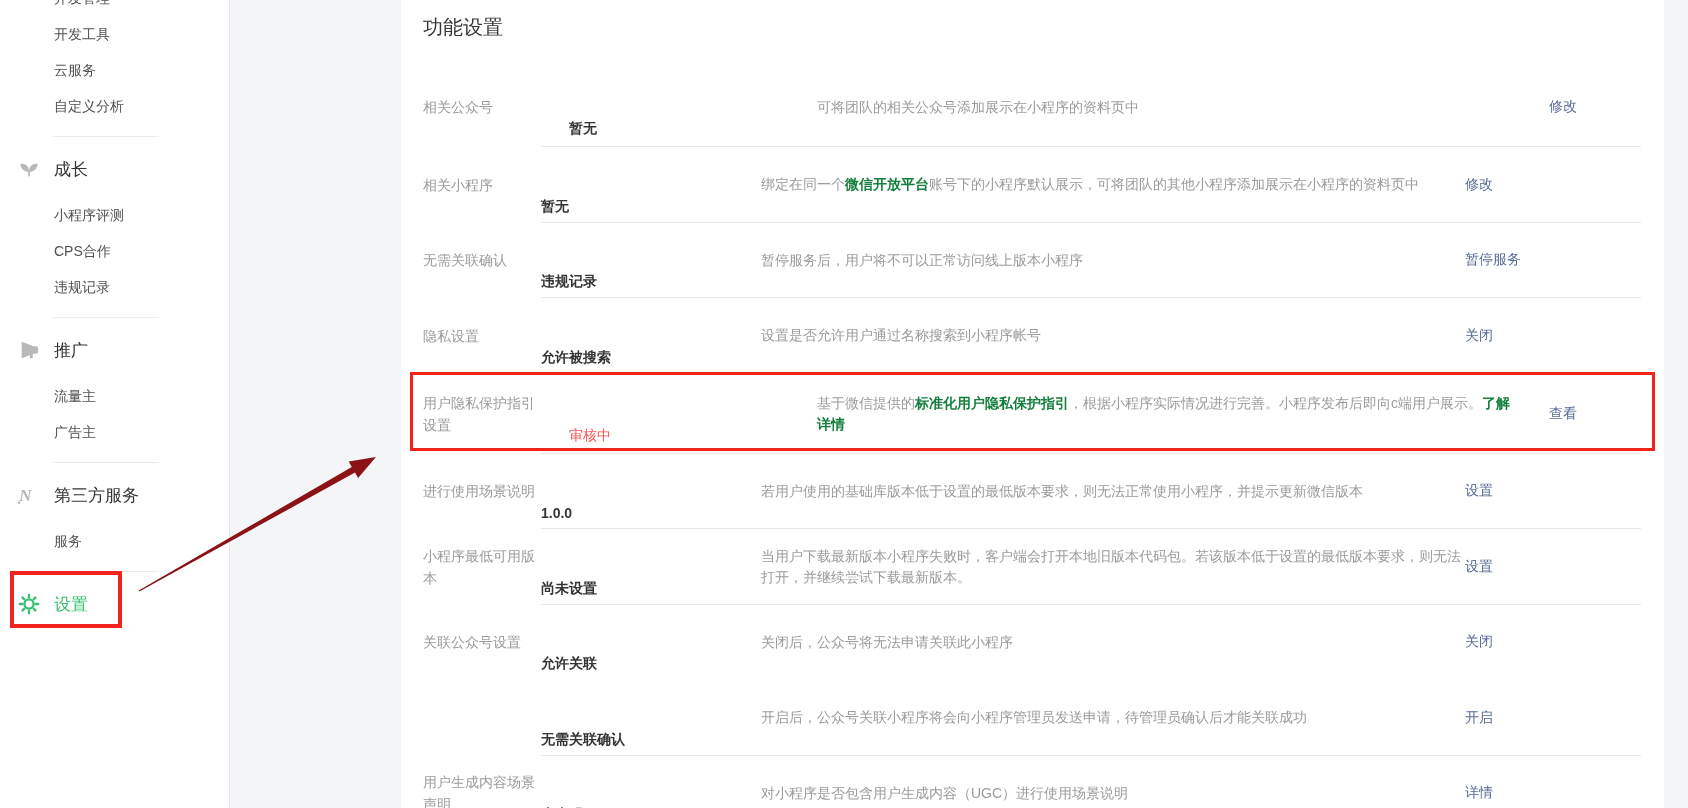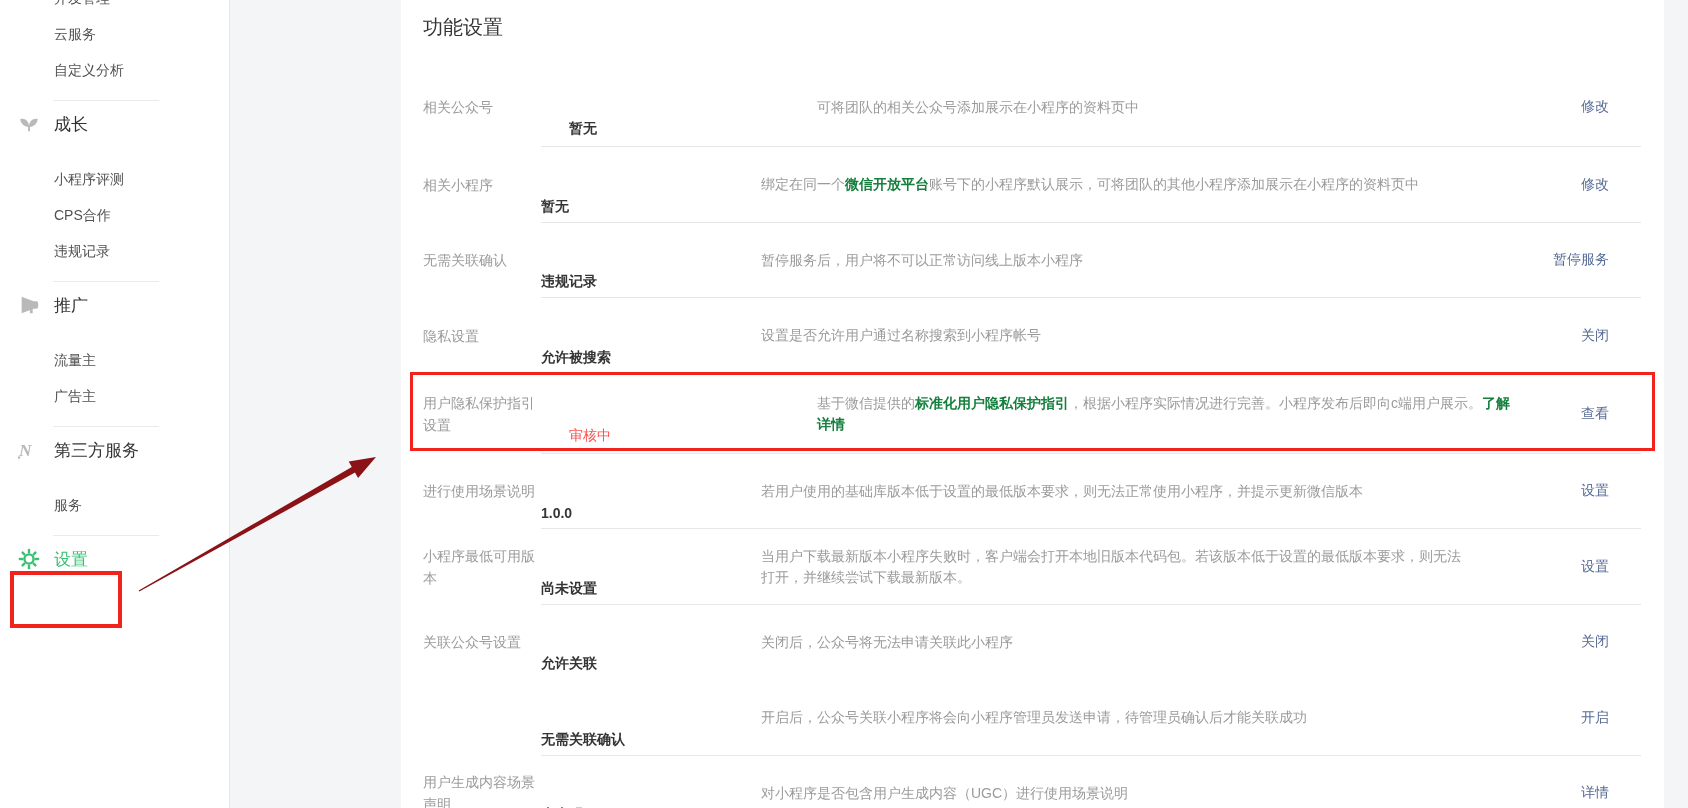--- a/index.html
+++ b/index.html
@@ -4,21 +4,21 @@
 <style>
   * { margin:0; padding:0; box-sizing:border-box; }
   html,body { width:1688px; height:808px; overflow:hidden; background:#f4f5f7;
               font-family:"Liberation Sans","DejaVu Sans",sans-serif; }
 
   
   .sidebar { position:absolute; left:0; top:0; width:230px; height:808px;
              background:#fff; border-right:1px solid #e7e7eb; overflow:hidden; }
   .side-item { height:36px; line-height:36px; padding-left:54px; font-size:14px;
                color:#515151; cursor:pointer; white-space:nowrap; }
-  .side-header { height:40px; margin-bottom:8px; display:flex; 
+  .side-header { height:40px; margin-bottom:8px; display:flex; align-items:center;
                  padding-left:18px; font-size:17px; color:#333; cursor:pointer; }
   .side-header .ic { width:22px; height:22px; margin-right:14px; flex:none;
                      display:inline-flex; align-items:center; justify-content:center; }
   .side-header .ic svg { width:22px; height:22px; }
   .side-header.green { color:#38c172; }
   .side-divider { height:1px; background:#ebebeb; margin:12px 70px 12px 53px; }
 
   
   .card { position:absolute; left:401px; top:0; width:1263px; height:808px;
           background:#fff; }
@@ -28,36 +28,37 @@
          padding:0 55px 0 22px; }
   .row.h80 { height:80px;gap:28px; }
   .row.divided::after { content:""; position:absolute; left:140px; right:23px;
                         bottom:0; height:1px; background:#e7e7eb; }
   .c-label  { width:118px; flex:none; font-size:14px; color:#9b9b9b; line-height:22px; }
   .c-value  { width:220px; flex:none; font-size:14px; color:#353535; font-weight:700;
               padding-right:10px;margin-top:44px; }
   .c-value.red { color:#fa5151; font-weight:400; }
   .c-desc   { width:704px; flex:none; font-size:14px; color:#9b9b9b; line-height:21px; }
   .c-desc .lk { color:#15803d; font-weight:700; cursor:pointer; }
-  .c-action { flex:1; text-align:right; font-size:14px; }
+  .c-action { flex:1; text-align:left; font-size:14px; }
   .c-action a { color:#576b95; text-decoration:none; cursor:pointer; }
 
   
   .ann-box { position:absolute; border:3px solid #f2221d; pointer-events:none; z-index:50; }
   #ann-side { left:10px; top:571px; width:112px; height:57px; border-width:4px; }
   #ann-row  { left:410px; top:372px; width:1245px; height:79px; }
   #ann-arrow { position:absolute; left:0; top:0; width:1688px; height:808px;
                pointer-events:none; z-index:49; }
 </style>
 </head>
 <body>
 
 <div class="sidebar">
   <nav id="sidebar-nav">
       <div class="side-item" style="margin-top: -20px;">开发管理</div>
+      <div class="side-item">开发工具</div>
       <div class="side-item">云服务</div>
       <div class="side-item">自定义分析</div>
       <div class="side-divider"></div>
       <div class="side-header">
         <span class="ic">
           <svg viewBox="0 0 24 24">
             <path d="M12 15C12 9 8 5.5 2.5 6.5 3 12 7.5 15.5 12 15Z" fill="#b9b9b9"></path>
             <path d="M12 15C12 9 16 5.5 21.5 6.5 21 12 16.5 15.5 12 15Z" fill="#b9b9b9"></path>
             <rect x="11" y="14" width="2" height="6" fill="#b9b9b9"></rect>
           </svg>

